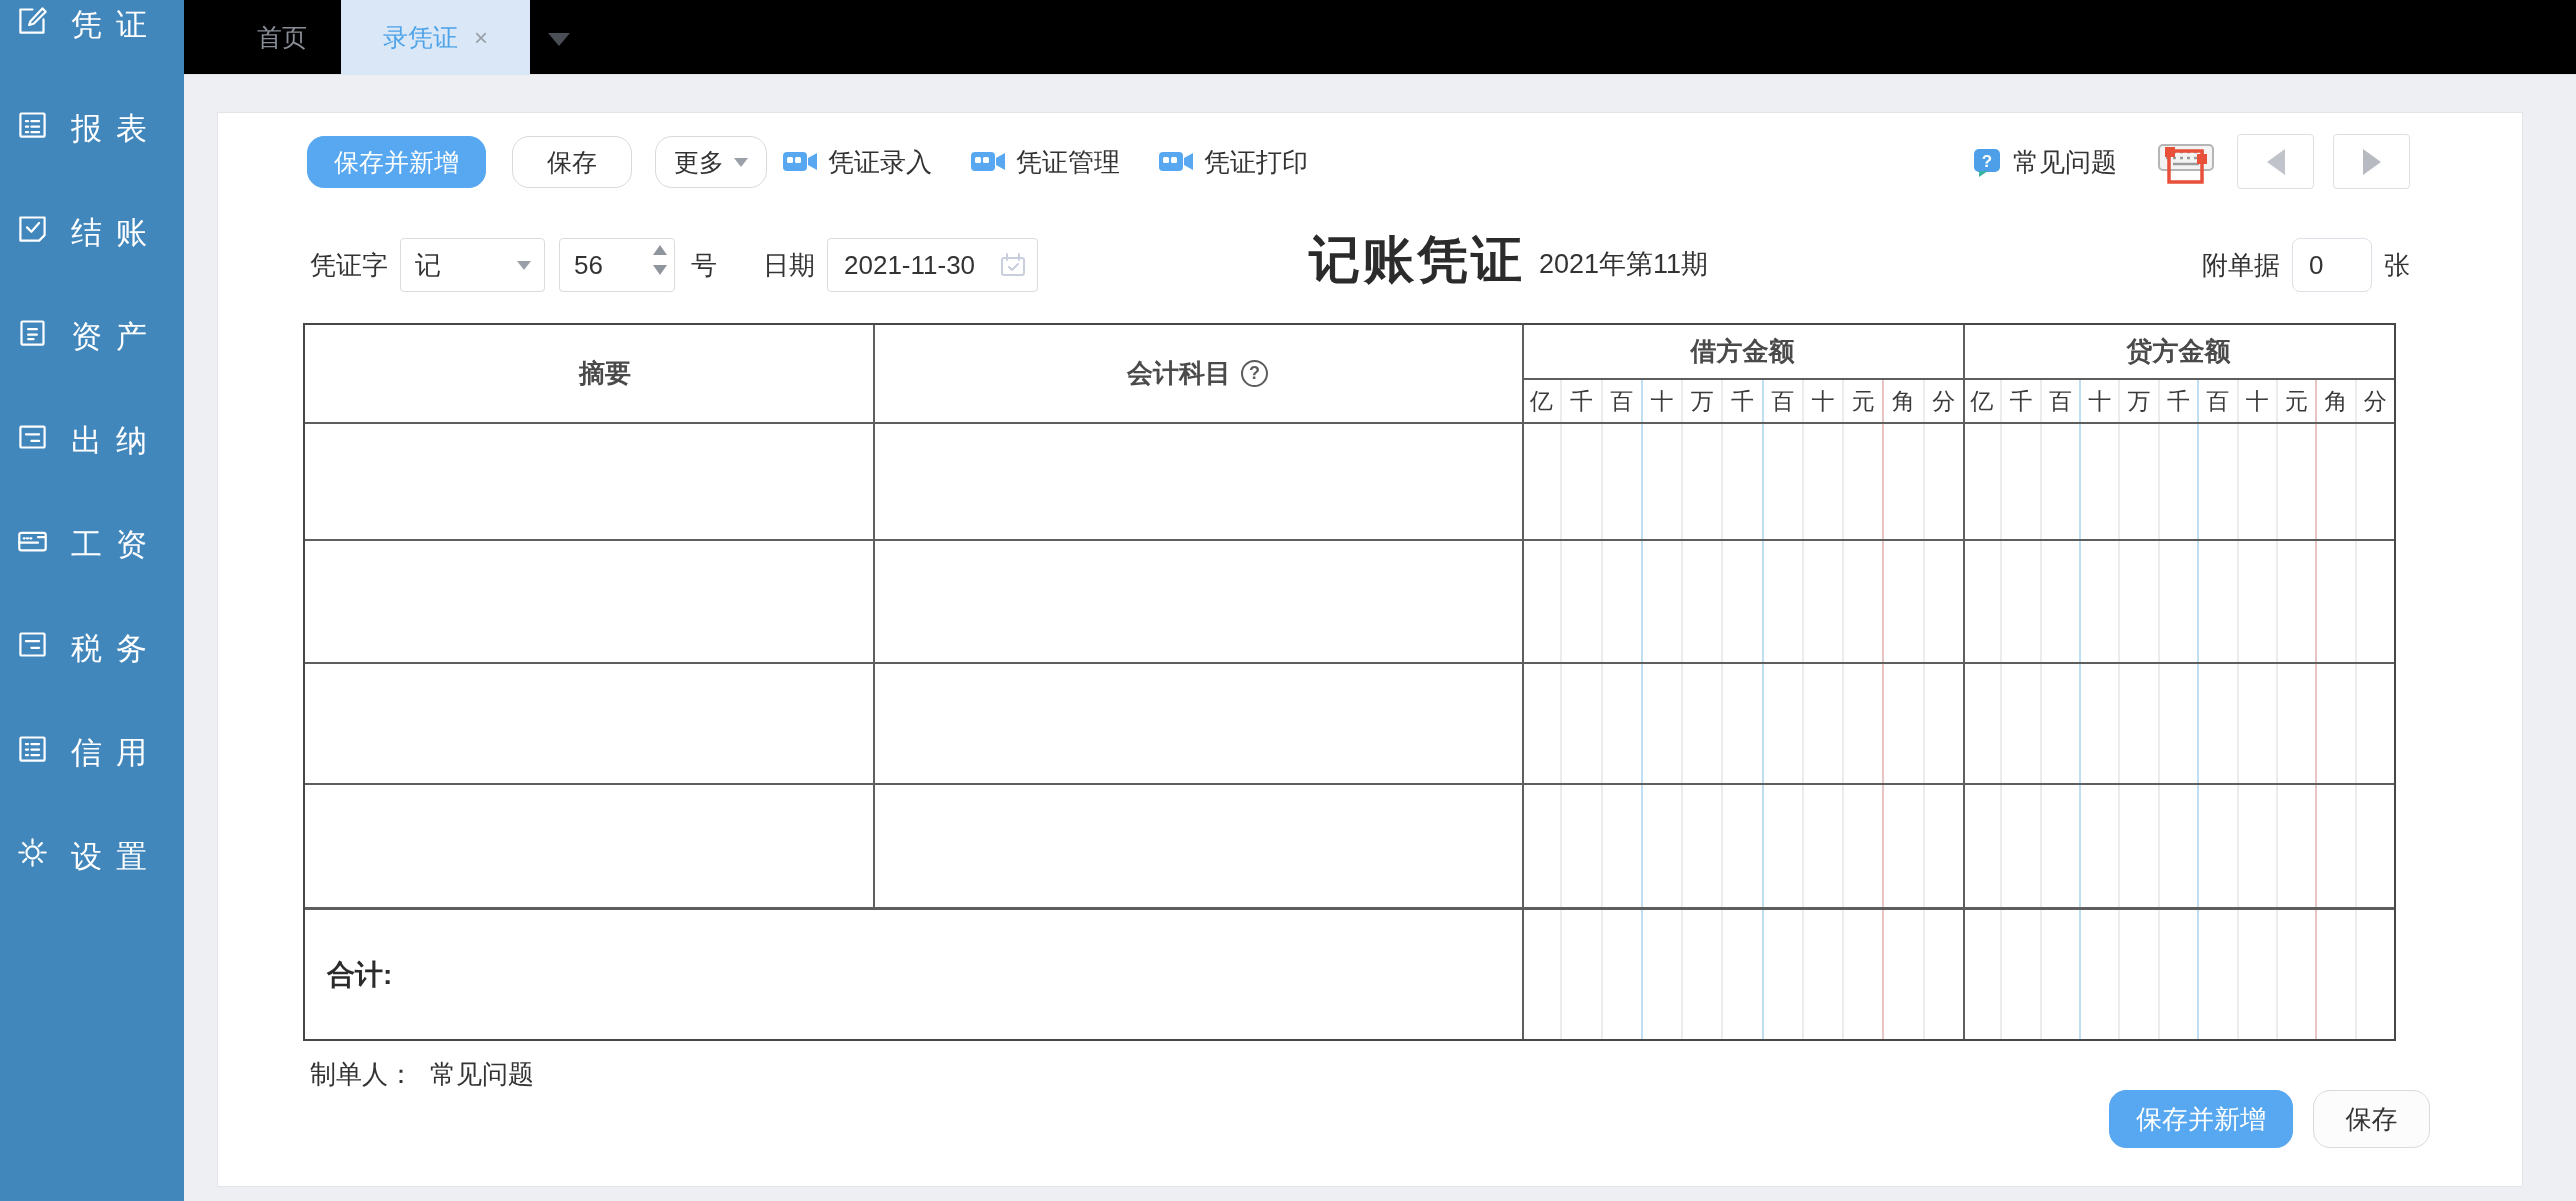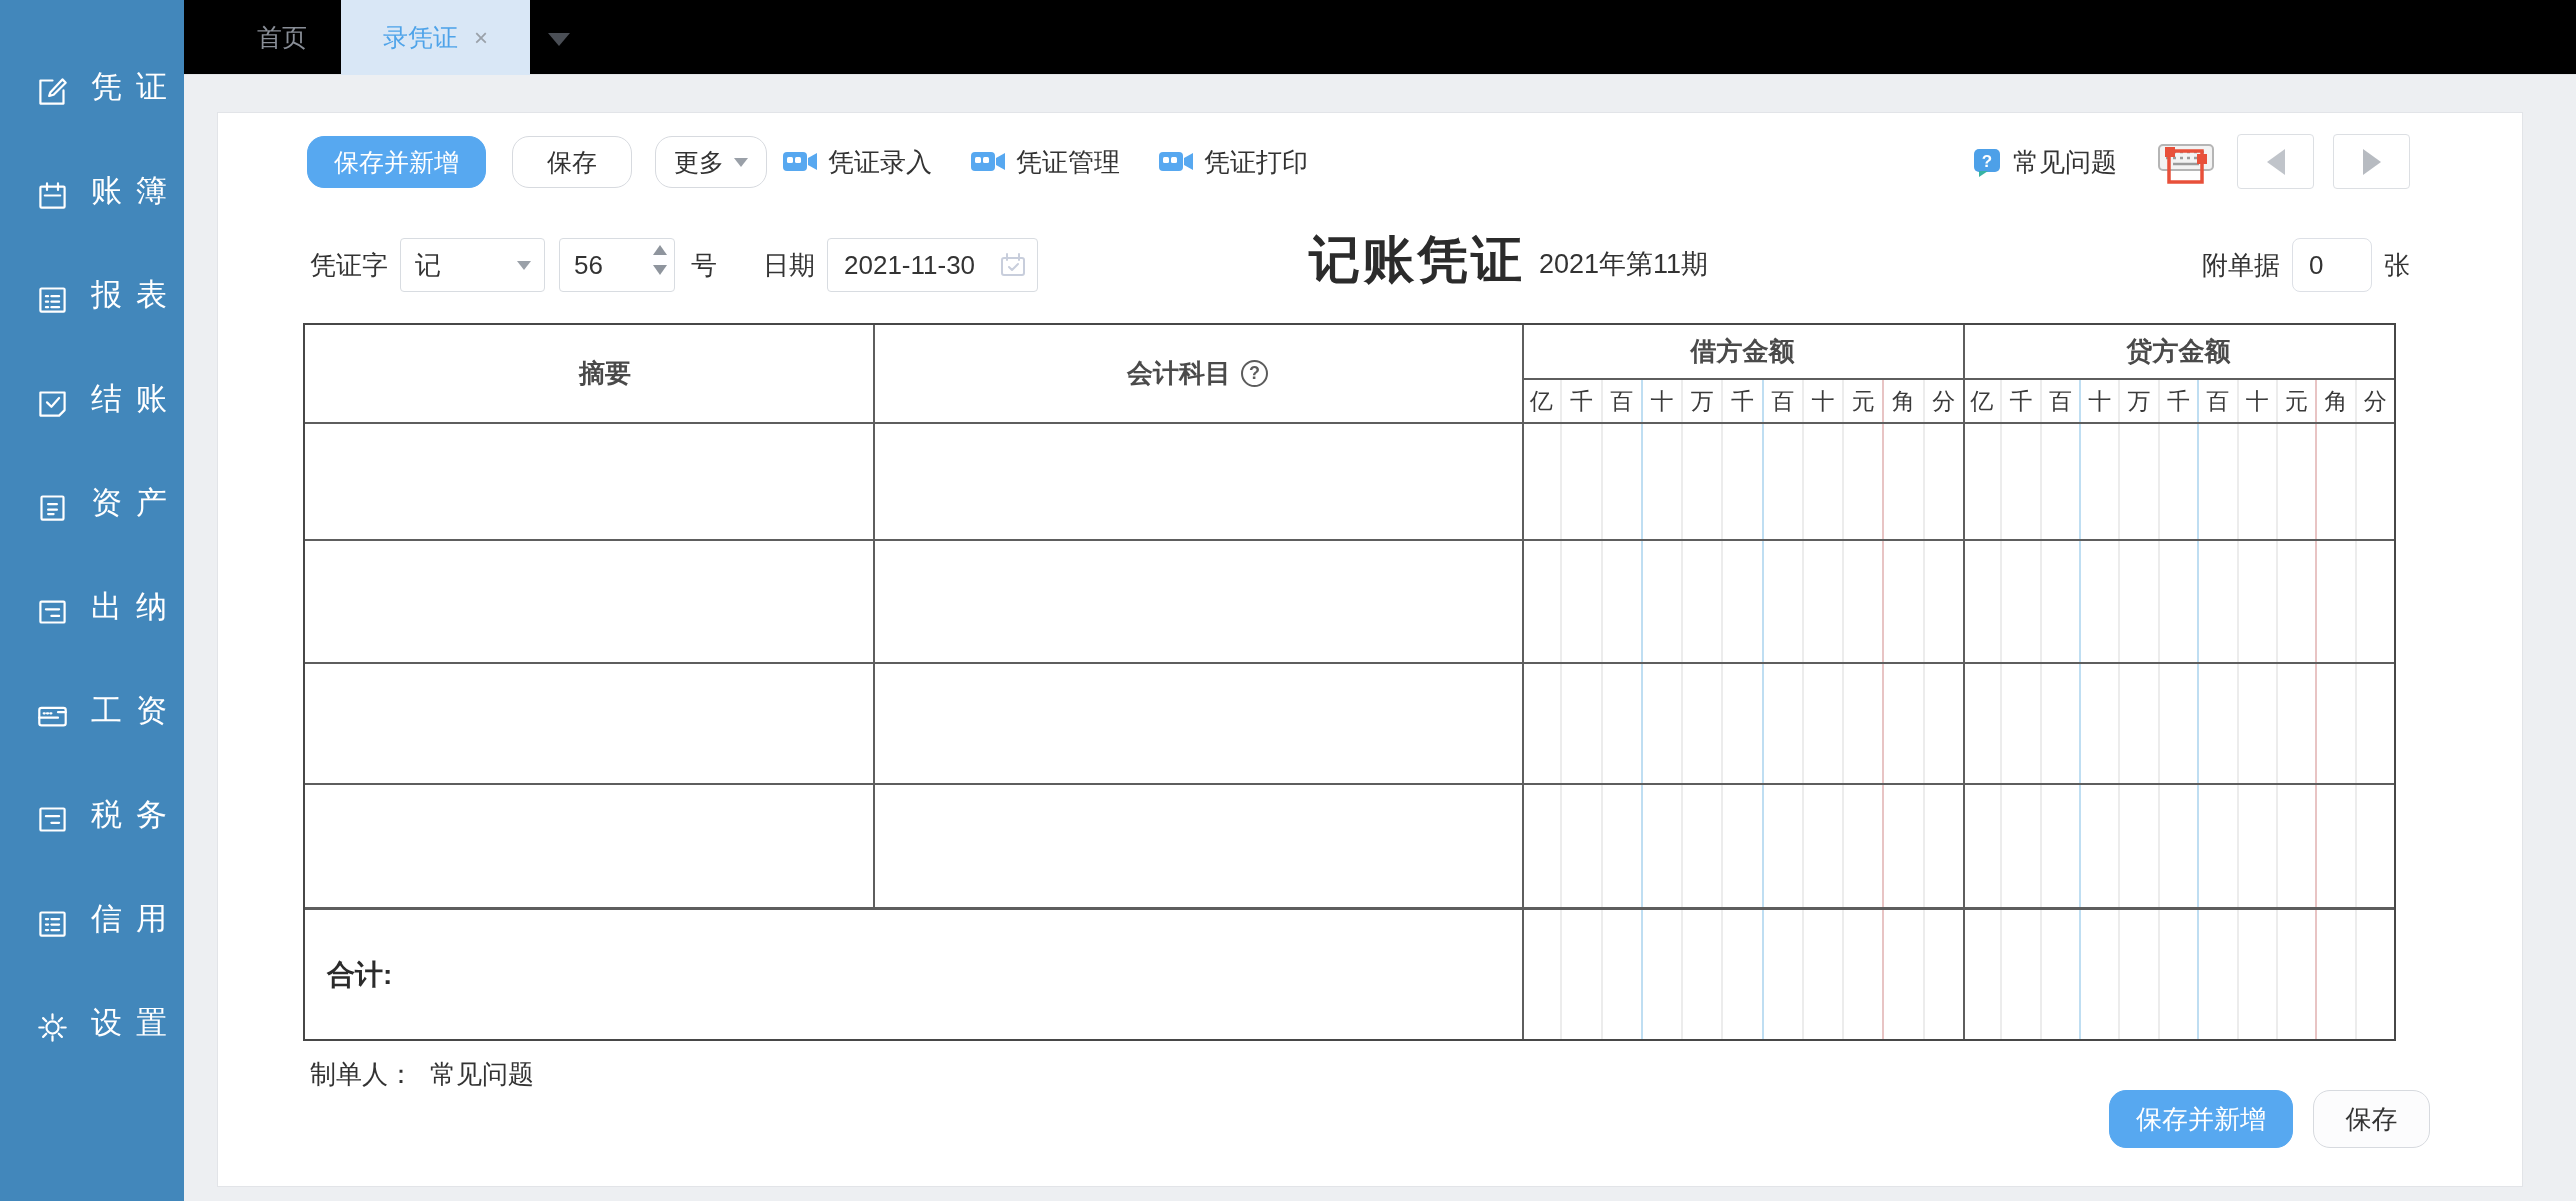--- a/index.html
+++ b/index.html
@@ -2,21 +2,21 @@
 <html><head>
 <meta charset="utf-8">
 <style>
   * { margin:0; padding:0; box-sizing:border-box; }
   html,body { background:#EDEFF2; }
   body { font-family:"Liberation Sans","DejaVu Sans",sans-serif; color:#333; }
   .screen { position:relative; width:2576px; height:1202px; background:#EDEFF2; overflow:hidden; }
 
   
   .sidebar { position:absolute; left:0; top:0; width:184px; height:1202px; background:#4287BB; padding-top:4px; }
-  .side-item { height:104px; display:flex; align-items:flex-end; padding-left:36px; cursor:pointer;font-family:Liberation Mono, monospace; }
+  .side-item { height:104px; display:flex; align-items:flex-start; padding-left:16px; cursor:pointer;font-family:Liberation Mono, monospace; }
   .side-item svg { width:33px; height:33px; stroke:#fff; fill:none; stroke-width:2; stroke-linecap:round; stroke-linejoin:round; flex:0 0 33px; }
   .side-label { color:#fff; font-size:31px; letter-spacing:14px; margin-left:22px; white-space:nowrap; }
 
   
   .tabbar { position:absolute; left:184px; top:0; width:2392px; height:75px; background:#000000; border-bottom:1px solid #E2E4E7; }
   .tab-home { position:absolute; left:48px; top:0; width:100px; height:75px; line-height:75px; text-align:center; font-size:25px; color:#898E97; cursor:pointer; }
   .tab-active { position:absolute; left:157px; top:0; width:189px; height:75px; background:#D9E7F6; display:flex; align-items:center; justify-content:center; gap:16px; cursor:pointer; }
   .tab-active-label { font-size:25px; color:#4EA3E9; }
   .tab-close { font-size:24px; color:#9AA1A9; line-height:1; cursor:pointer; }
   .tab-caret { position:absolute; left:364px; top:33px; width:0; height:0; border-left:11px solid transparent; border-right:11px solid transparent; border-top:13px solid #4A4E55; cursor:pointer; }
@@ -96,27 +96,20 @@
   <nav class="sidebar">
     <div class="side-item">
       <svg viewBox="0 0 30 30">
           <path d="M25 14 V26 H4 V5 H15"></path>
           <path d="M13 16 L24 4 l3 3 L16 18 l-4 1 z"></path>
         </svg>
       <span class="side-label">凭证</span>
     </div>
     <div class="side-item">
       <svg viewBox="0 0 30 30">
-          <rect x="4" y="7" width="22" height="19" rx="1"></rect>
-          <path d="M10 4 v6 M20 4 v6 M8 15 h14"></path>
-        </svg>
-      <span class="side-label">账簿</span>
-    </div>
-    <div class="side-item">
-      <svg viewBox="0 0 30 30">
           <rect x="4" y="5" width="22" height="21" rx="1"></rect>
           <path d="M9 12 h2 M14 12 h7 M9 17 h2 M14 17 h7 M9 22 h2 M14 22 h7"></path>
         </svg>
       <span class="side-label">报表</span>
     </div>
     <div class="side-item">
       <svg viewBox="0 0 30 30">
           <path d="M26 5 H4 v21 h17 l5 -5 z"></path>
           <path d="M10 14 l4 4 7 -8"></path>
         </svg>

